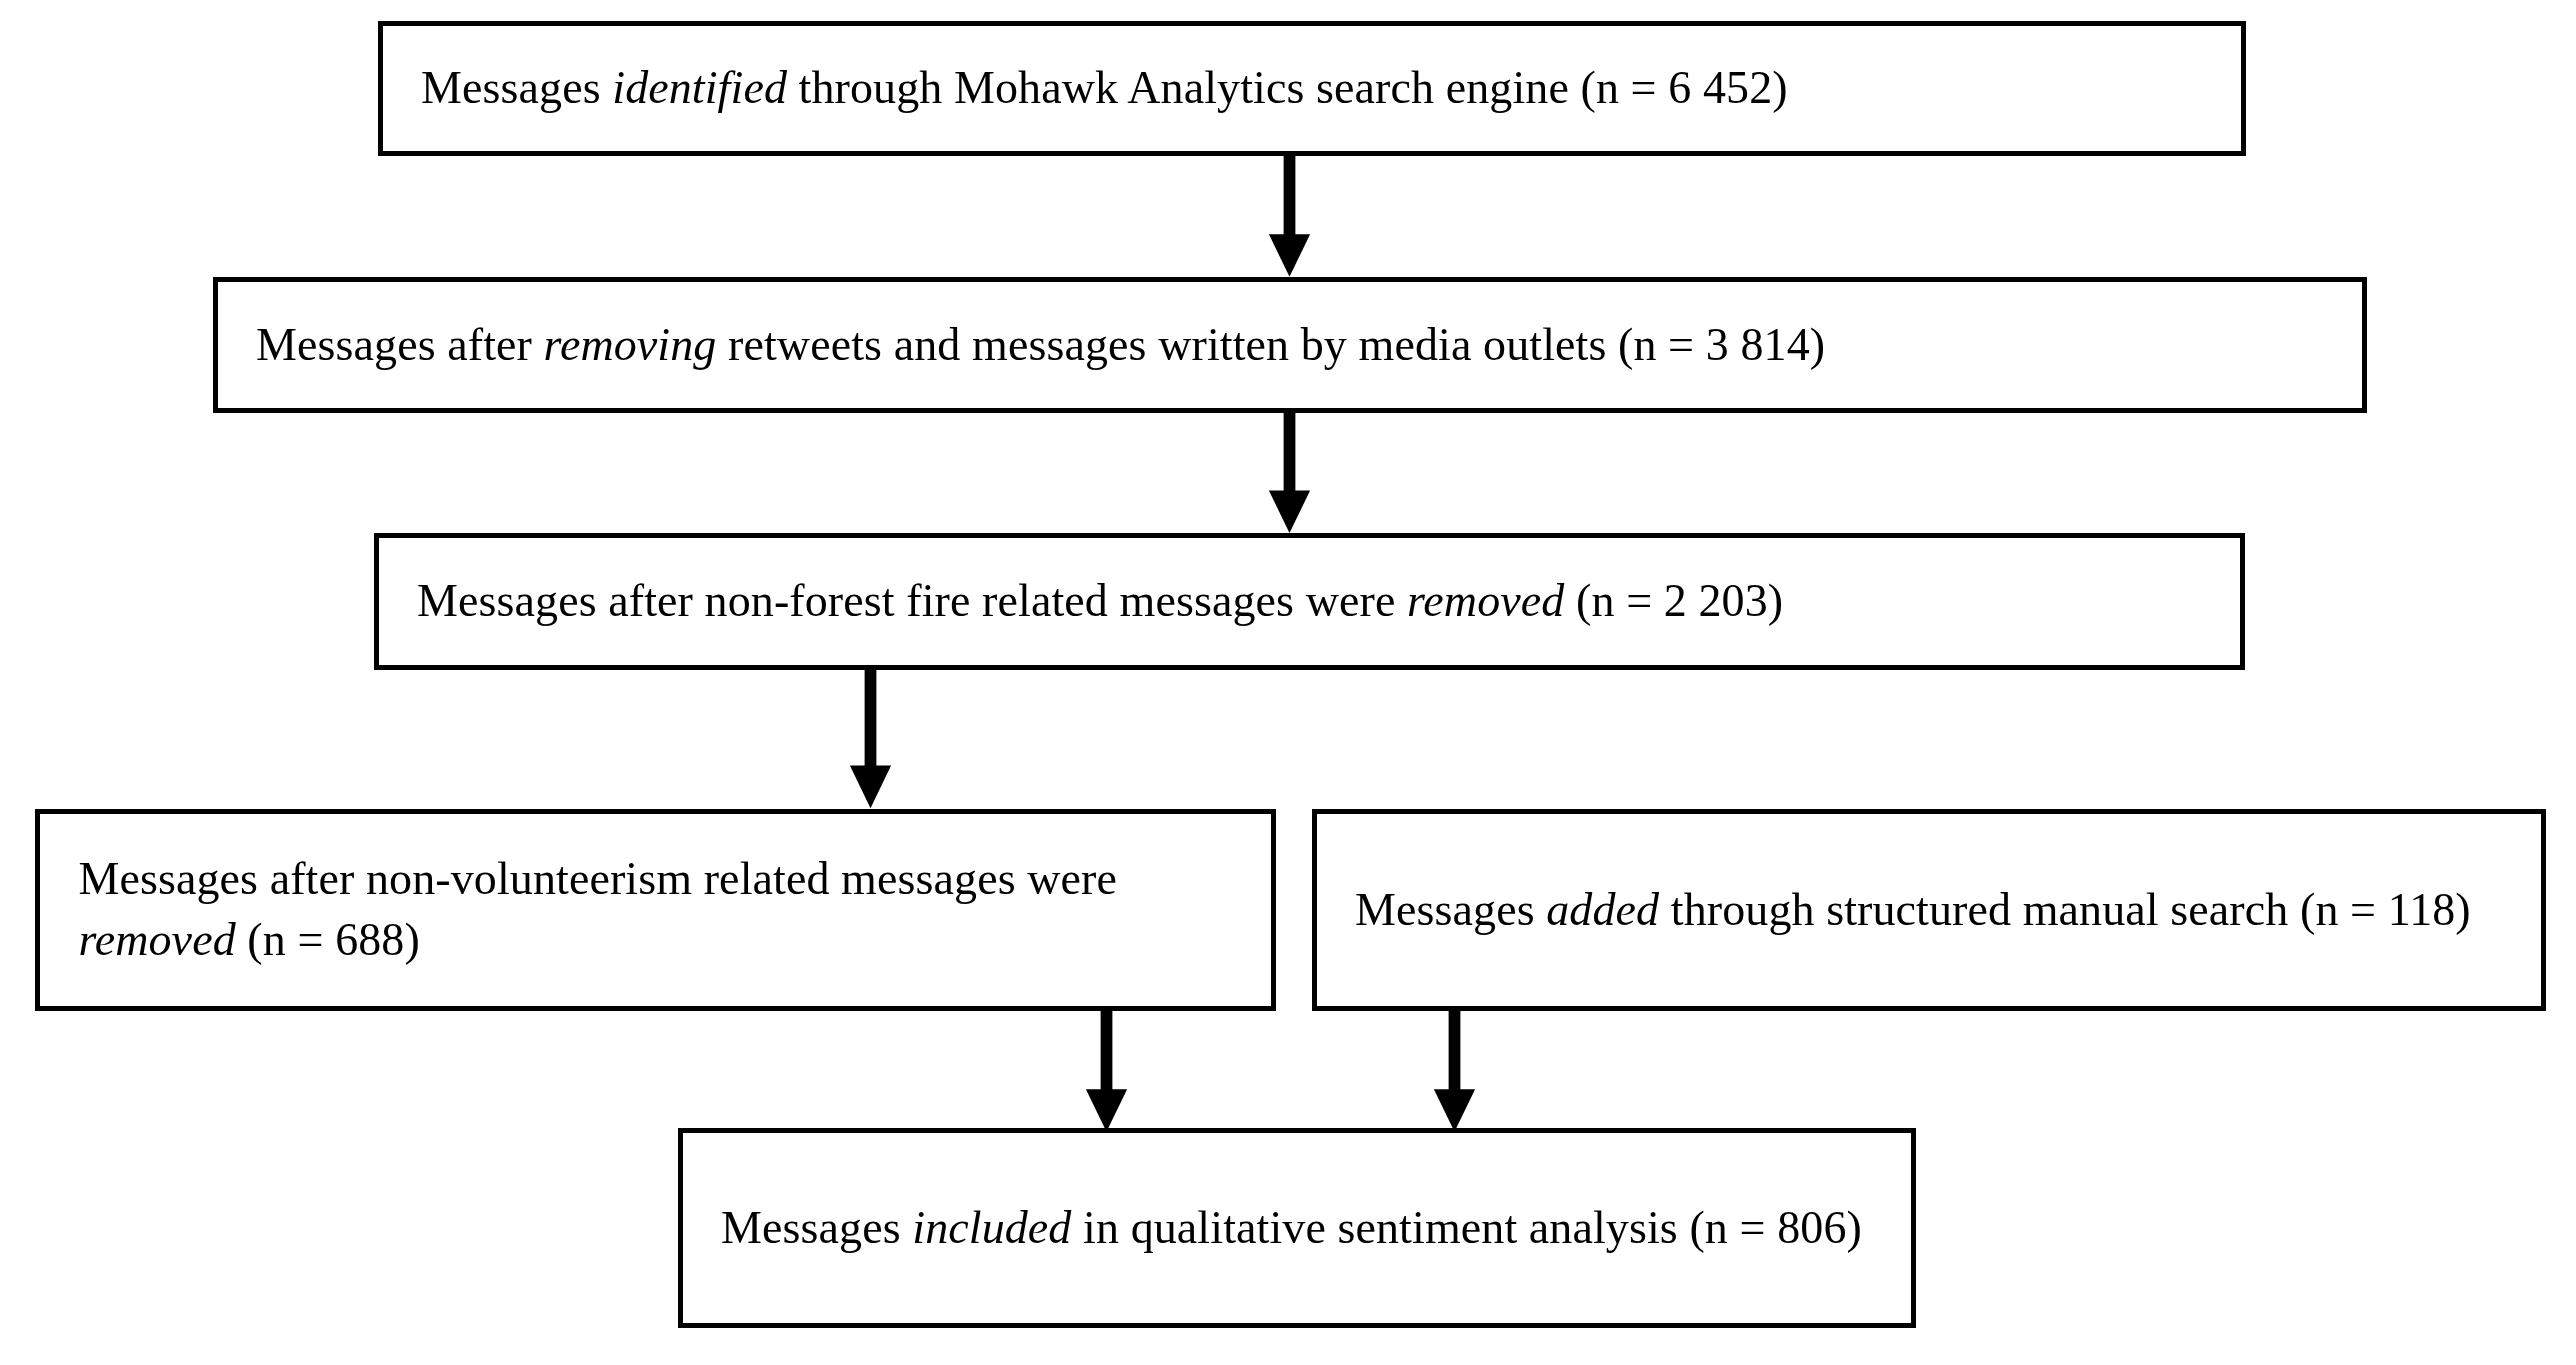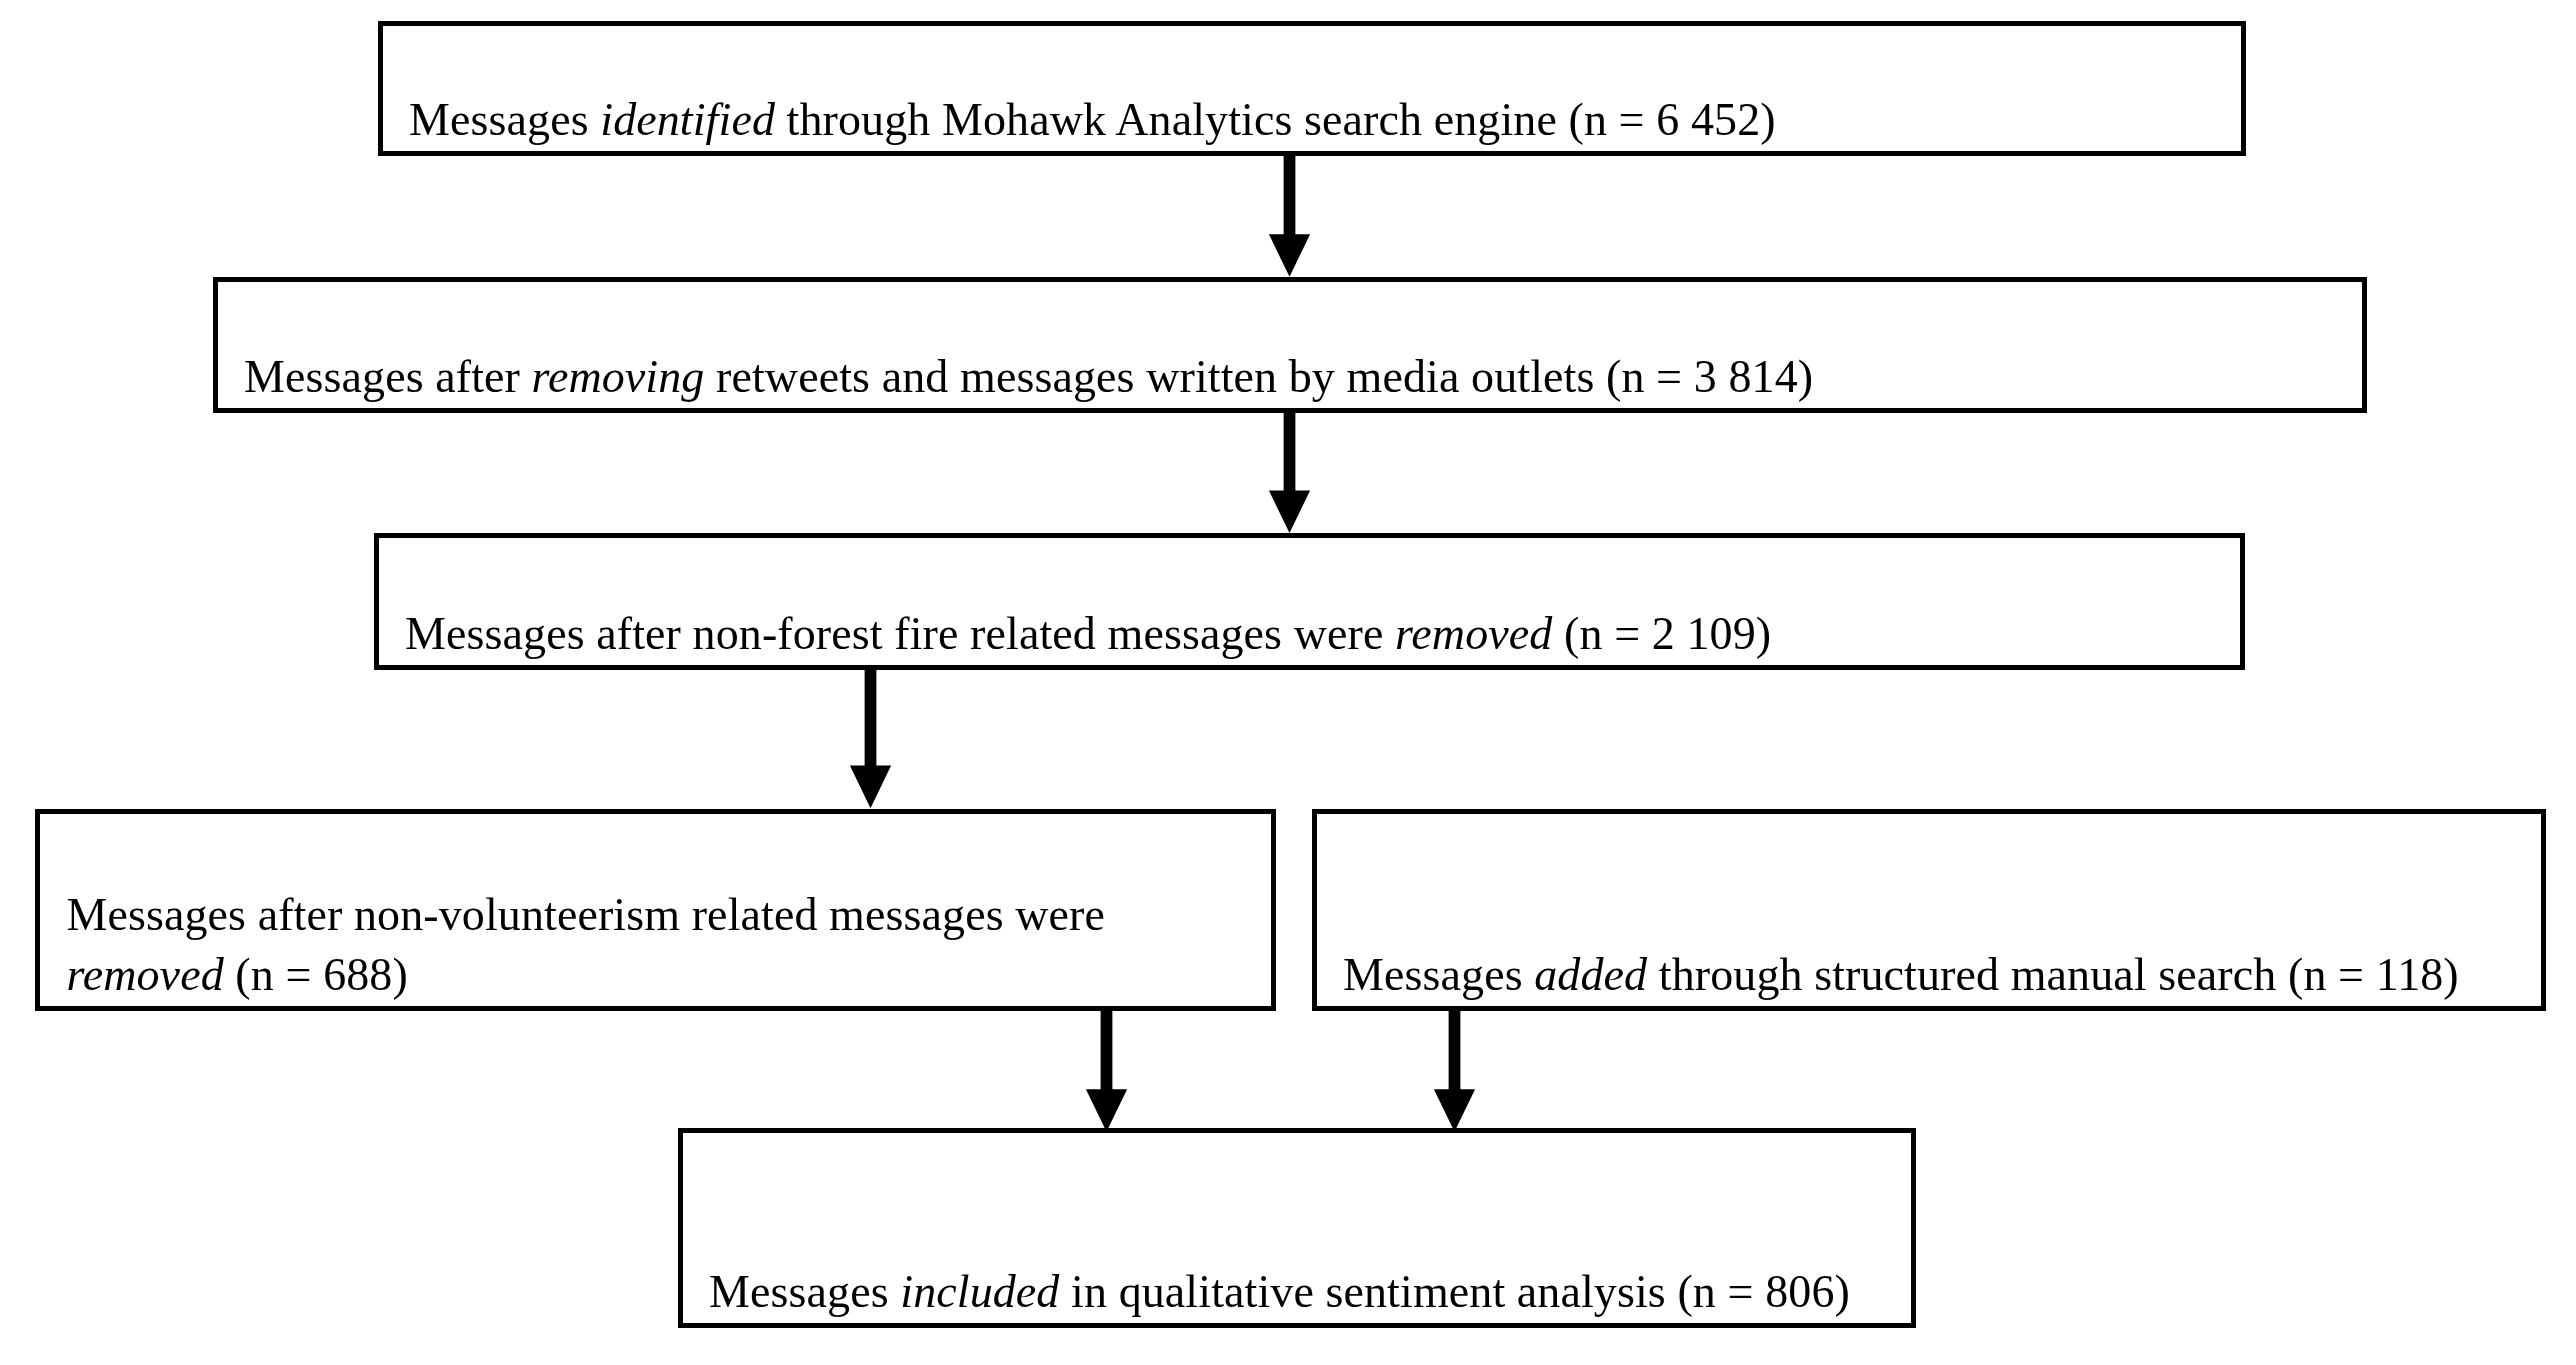--- a/index.html
+++ b/index.html
@@ -16,22 +16,22 @@
     height: 1365px;
     background: #ffffff;
     overflow: hidden;
   }
   .box {
     position: absolute;
     box-sizing: border-box;
     border: 5.2px solid #000000;
     background: #ffffff;
     display: flex;
-    align-items: flex-end;
-    padding-left: 26px;
+    align-items: center;
+    padding-left: 38px;
     padding-right: 18px;
   }
   .box-text {
     font-size: 46px;
     line-height: 1.32;
     color: #000000;
     letter-spacing: 0.1px;
   }
   .box-text em {
     font-style: italic;
@@ -70,21 +70,21 @@
 
   <div class="arrow" style="left:1263px; top:412px; width:53px; height:123px;">
     <svg width="53" height="123" viewBox="0 0 72 166" xmlns="http://www.w3.org/2000/svg">
       <rect x="28" y="0" width="16" height="110" fill="#000000"></rect>
       <polygon points="8,106 64,106 36,164" fill="#000000"></polygon>
     </svg>
   </div>
 
   <div class="box" style="left:374px; top:533px; width:1871px; height:137px;">
     <div class="box-text">
-      <span>Messages after non-forest fire related messages were </span><em>removed</em><span> (n = 2 109)</span>
+      <span>Messages after non-forest fire related messages were </span><em>removed</em><span> (n = 2 203)</span>
     </div>
   </div>
 
   <div class="arrow" style="left:844px; top:668px; width:53px; height:142px;">
     <svg width="53" height="142" viewBox="0 0 72 192" xmlns="http://www.w3.org/2000/svg">
       <rect x="28" y="0" width="16" height="136" fill="#000000"></rect>
       <polygon points="8,132 64,132 36,190" fill="#000000"></polygon>
     </svg>
   </div>
 

